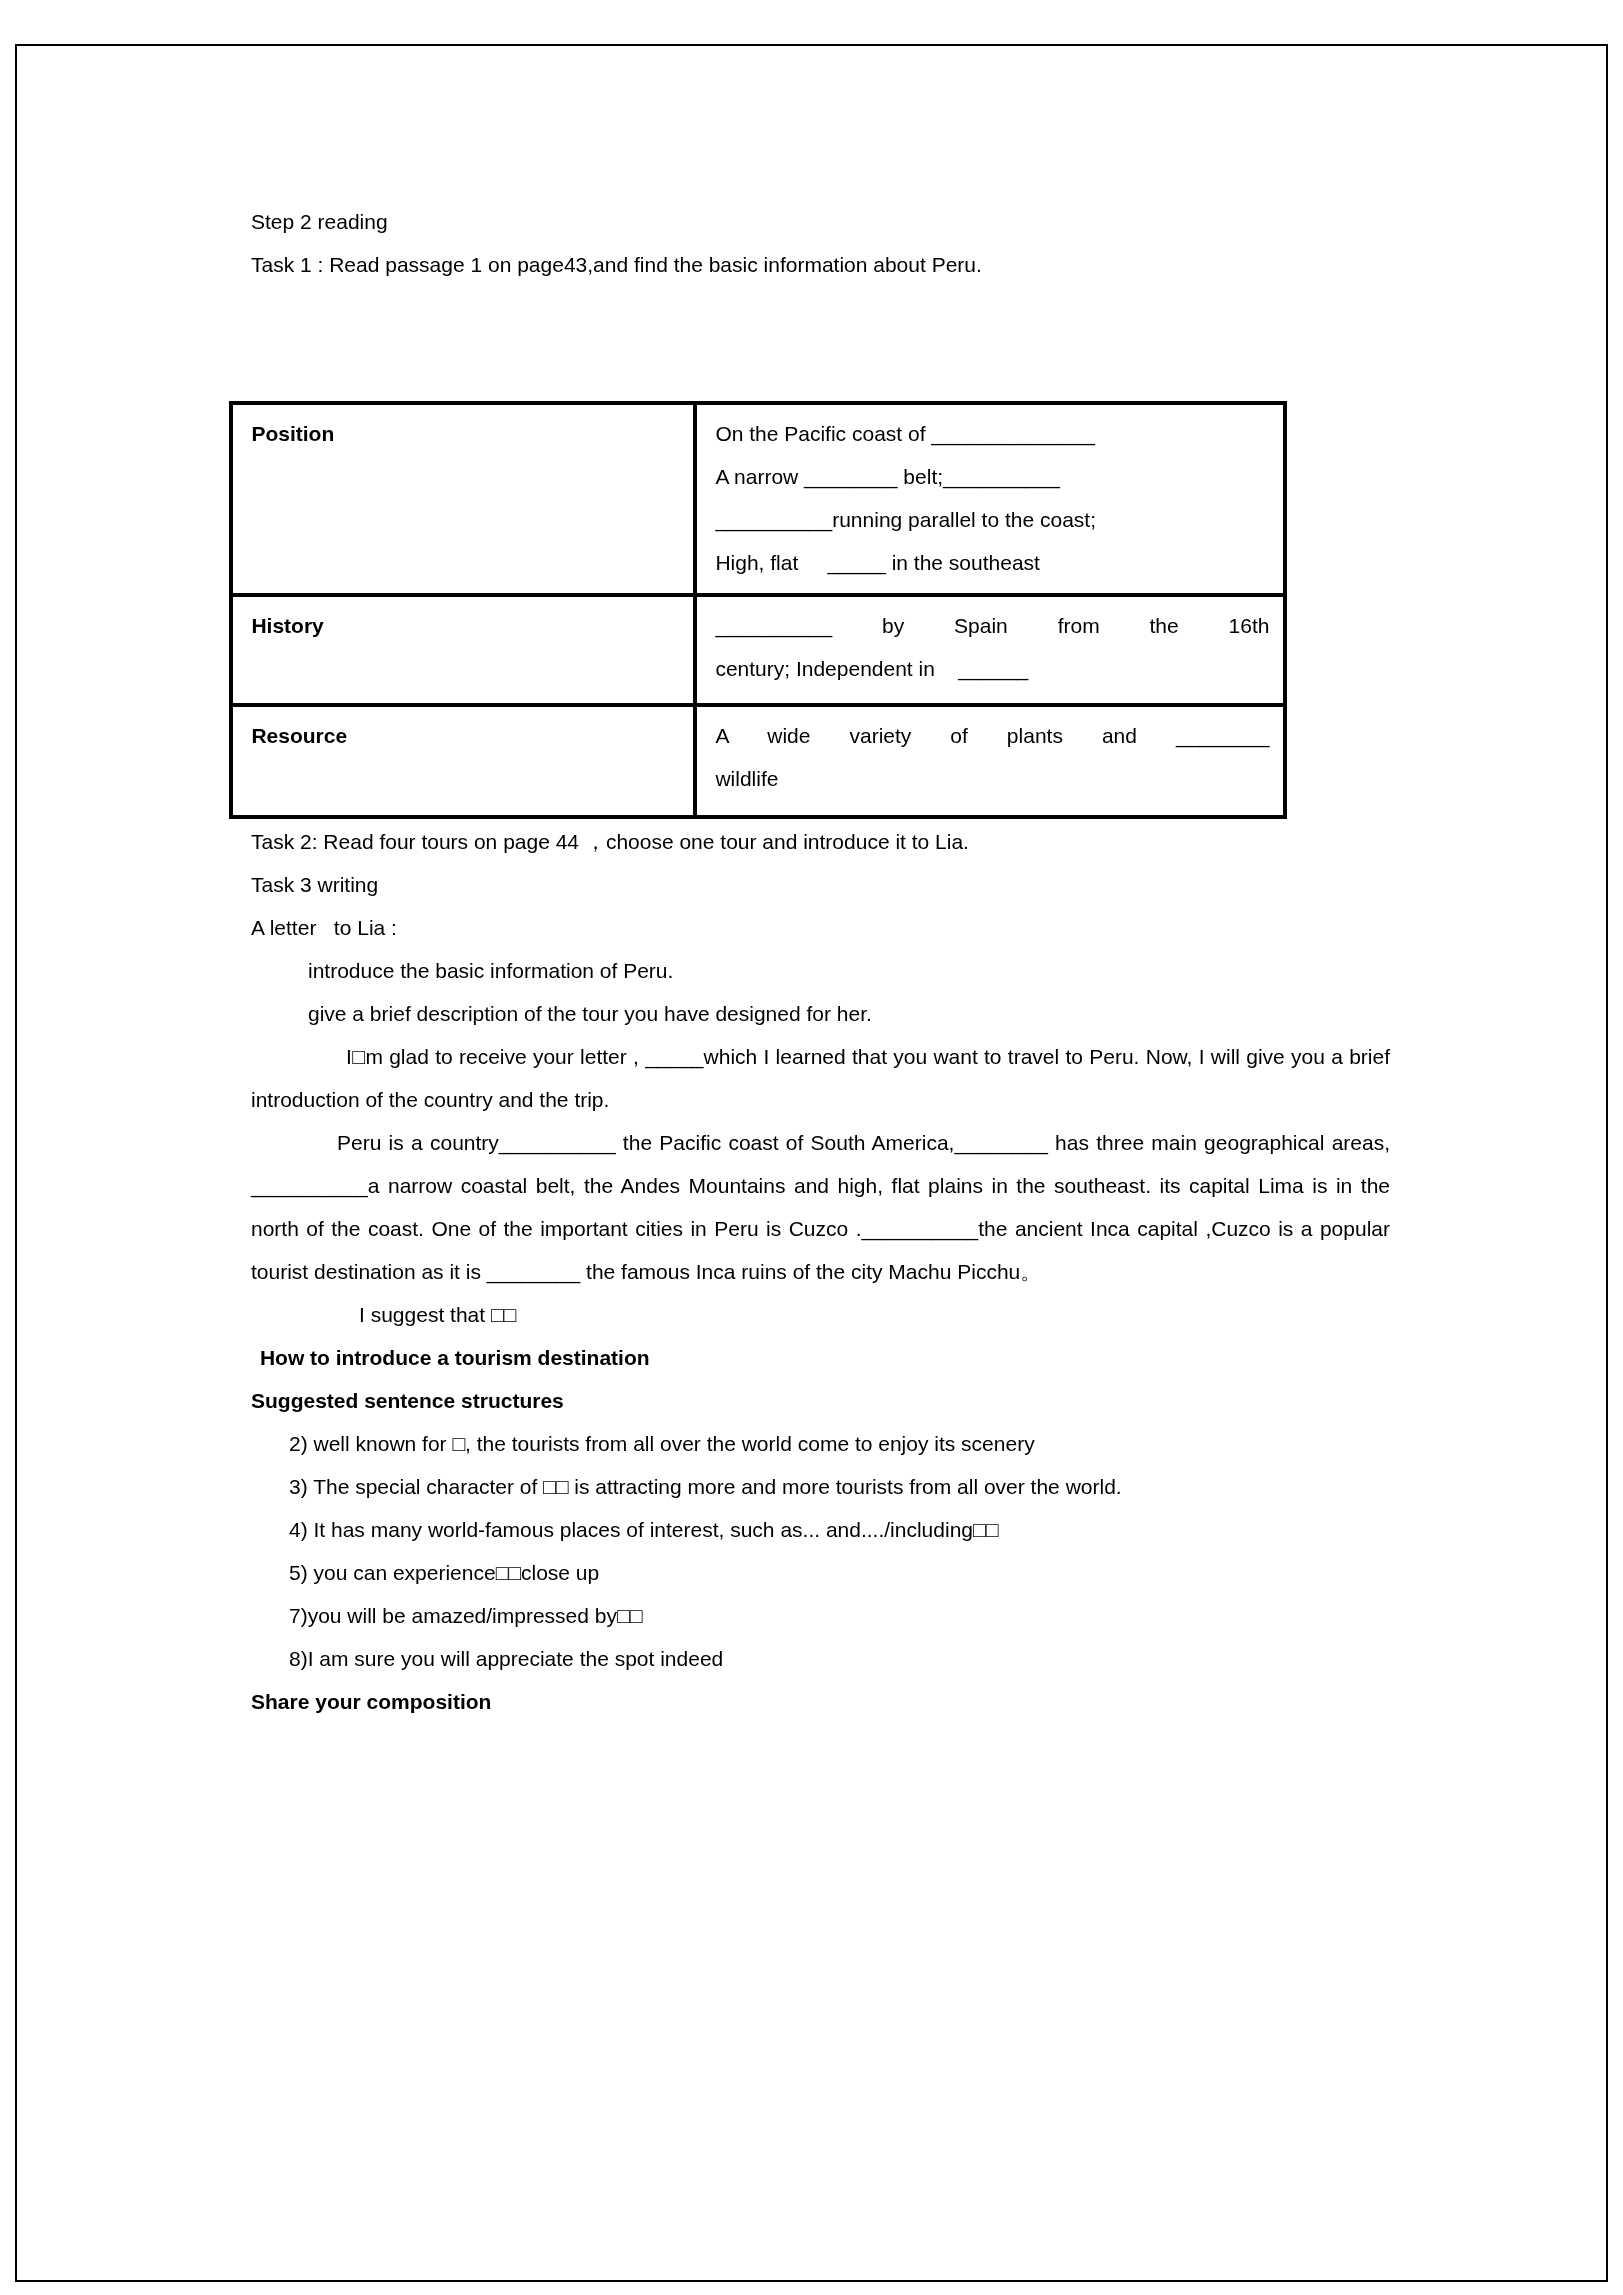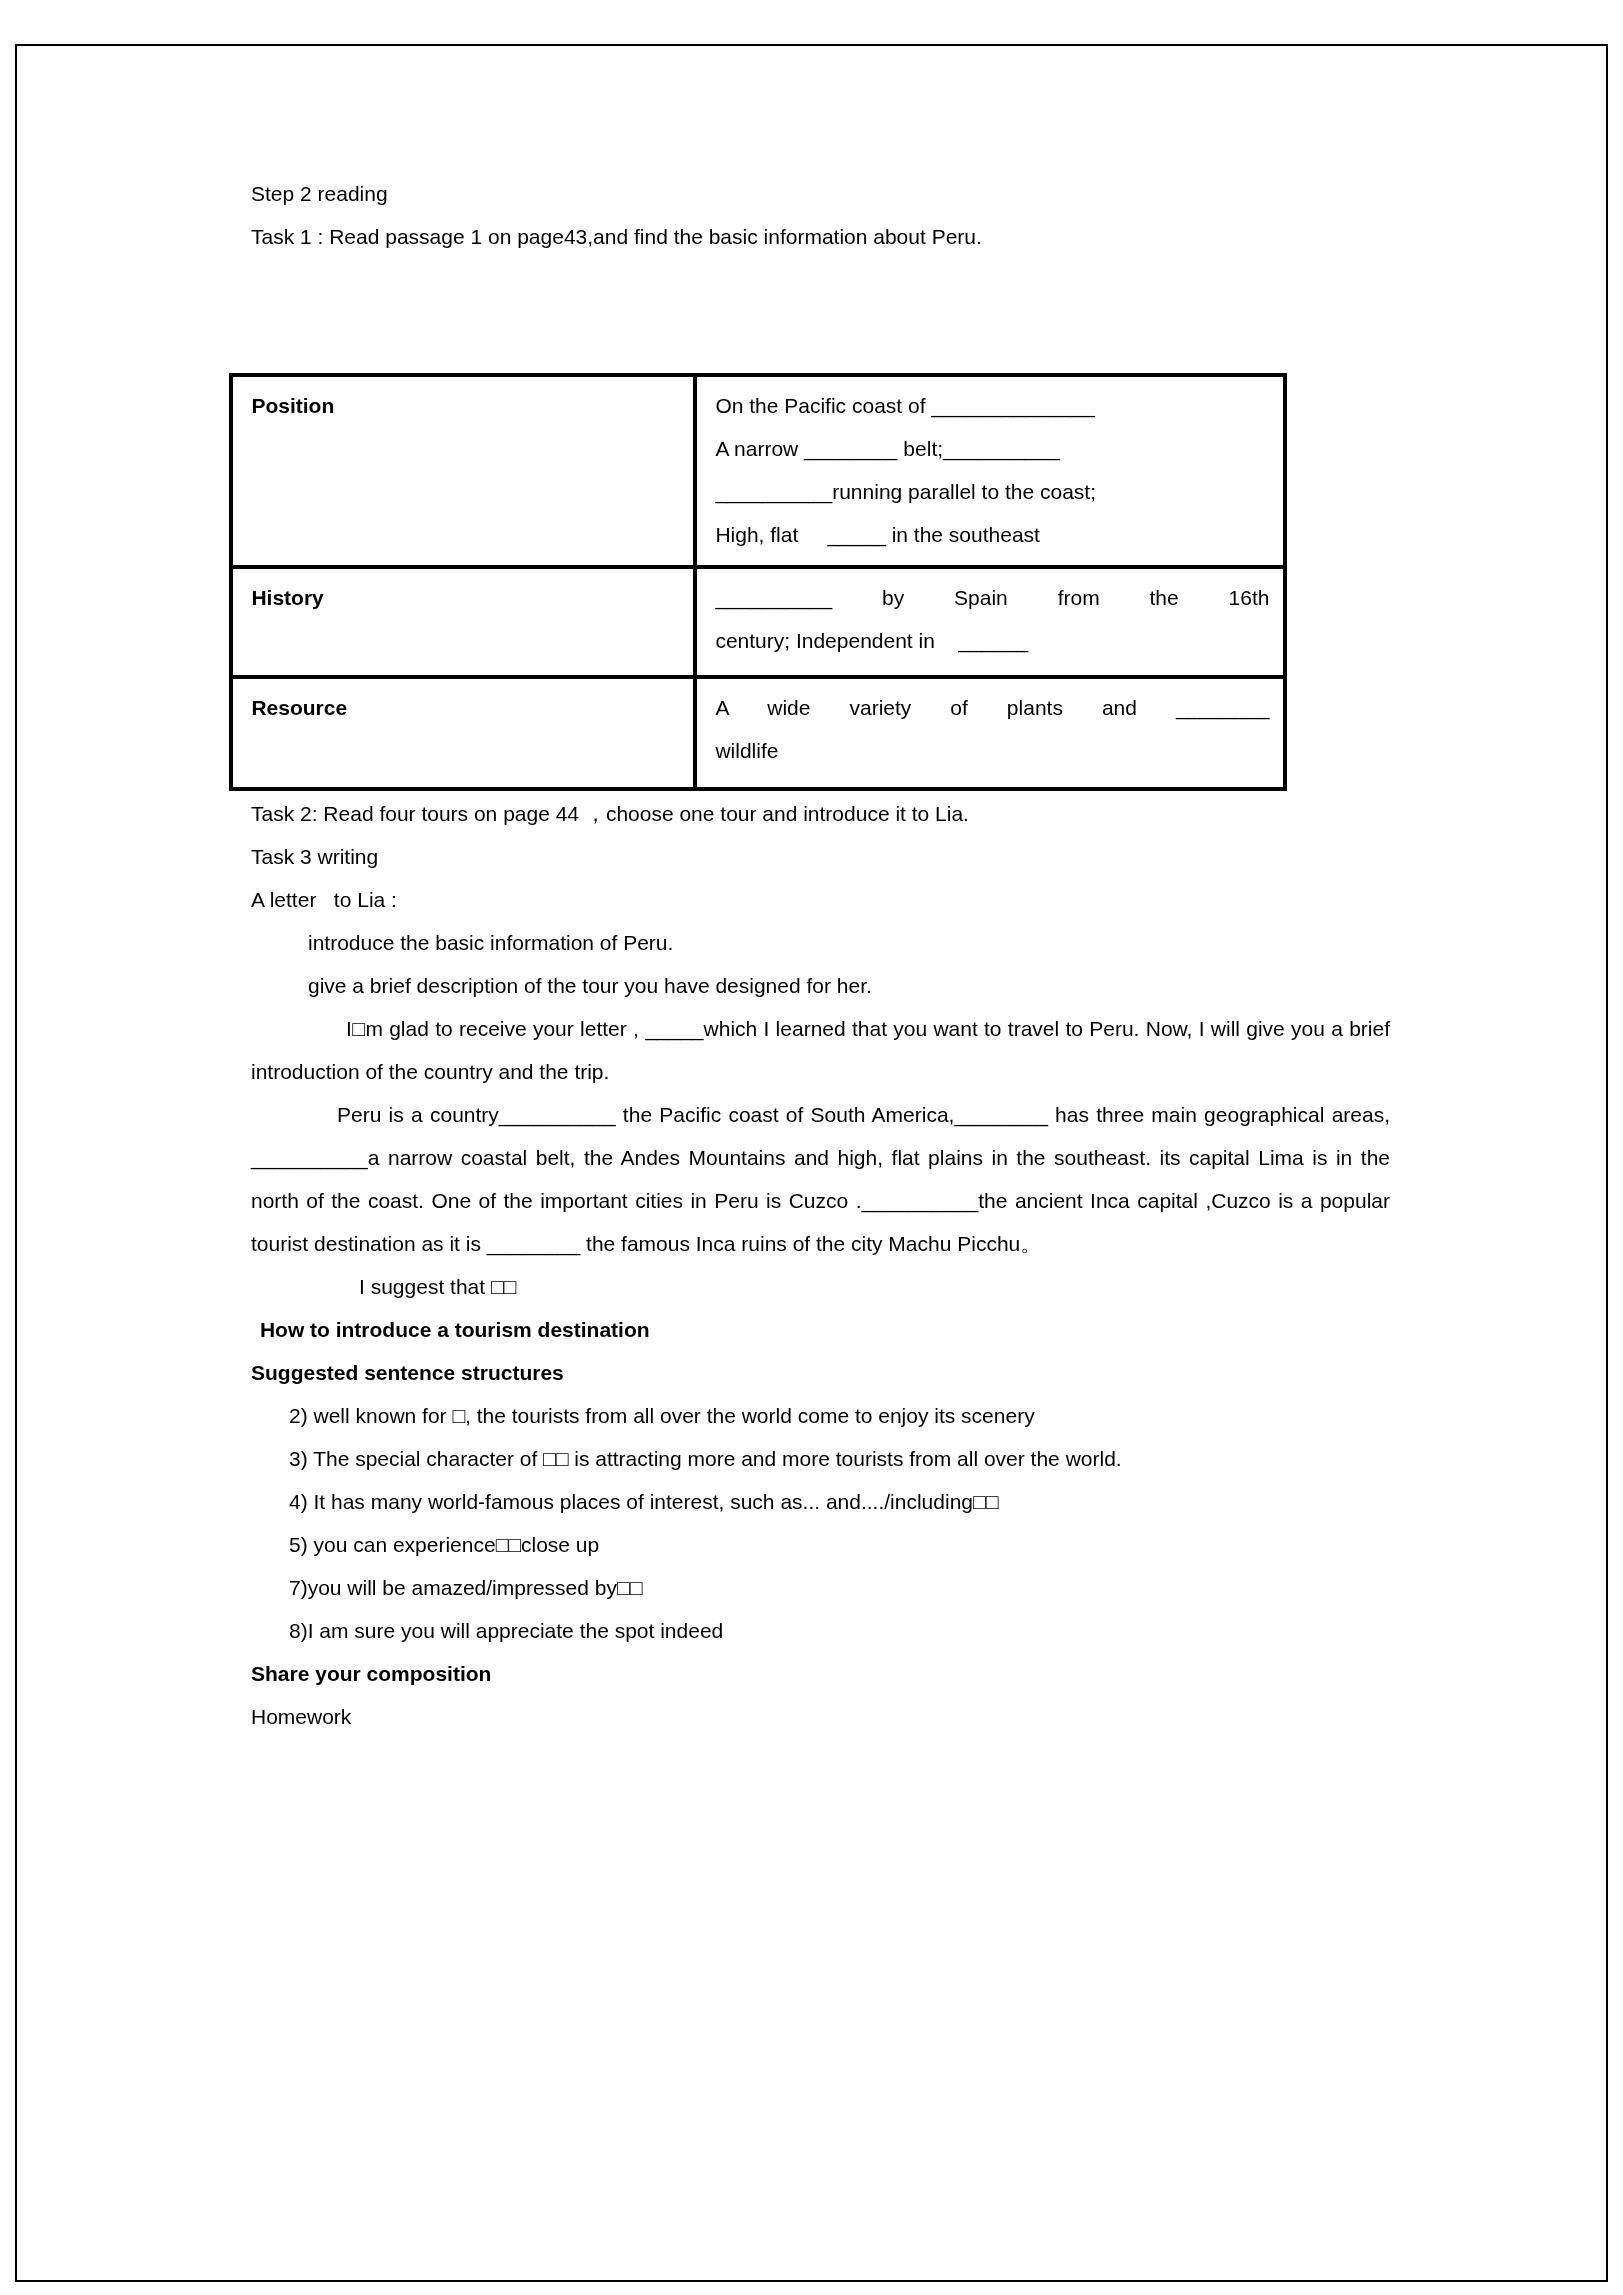--- a/index.html
+++ b/index.html
@@ -16,21 +16,21 @@
     position: absolute;
     left: 15px;
     top: 44px;
     width: 1593px;
     height: 2238px;
     border: 2.7px solid #000000;
   }
   .content {
     position: absolute;
     left: 251px;
-    top: 172px;
+    top: 200px;
     width: 1139px;
     font-size: 21px;
     line-height: 43px;
   }
   .line { white-space: pre-wrap; }
   .para { text-align: justify; }
   .bold { font-weight: bold; }
   .indent-bullet { padding-left: 57px; }
   .indent-lg { text-indent: 95px; }
   .indent-md { text-indent: 86px; }
@@ -120,16 +120,15 @@
   <p class="line bold">Suggested sentence structures</p>
 
   <p class="item">2) well known for □, the tourists from all over the world come to enjoy its scenery</p>
   <p class="item">3) The special character of □□ is attracting more and more tourists from all over the world.</p>
   <p class="item">4) It has many world-famous places of interest, such as... and..../including□□</p>
   <p class="item">5) you can experience□□close up</p>
   <p class="item">7)you will be amazed/impressed by□□</p>
   <p class="item">8)I am sure you will appreciate the spot indeed</p>
 
   <p class="line bold">Share your composition</p>
-  <p class="line">Homework</p>
 
 </div>
 
 
 </body></html>

